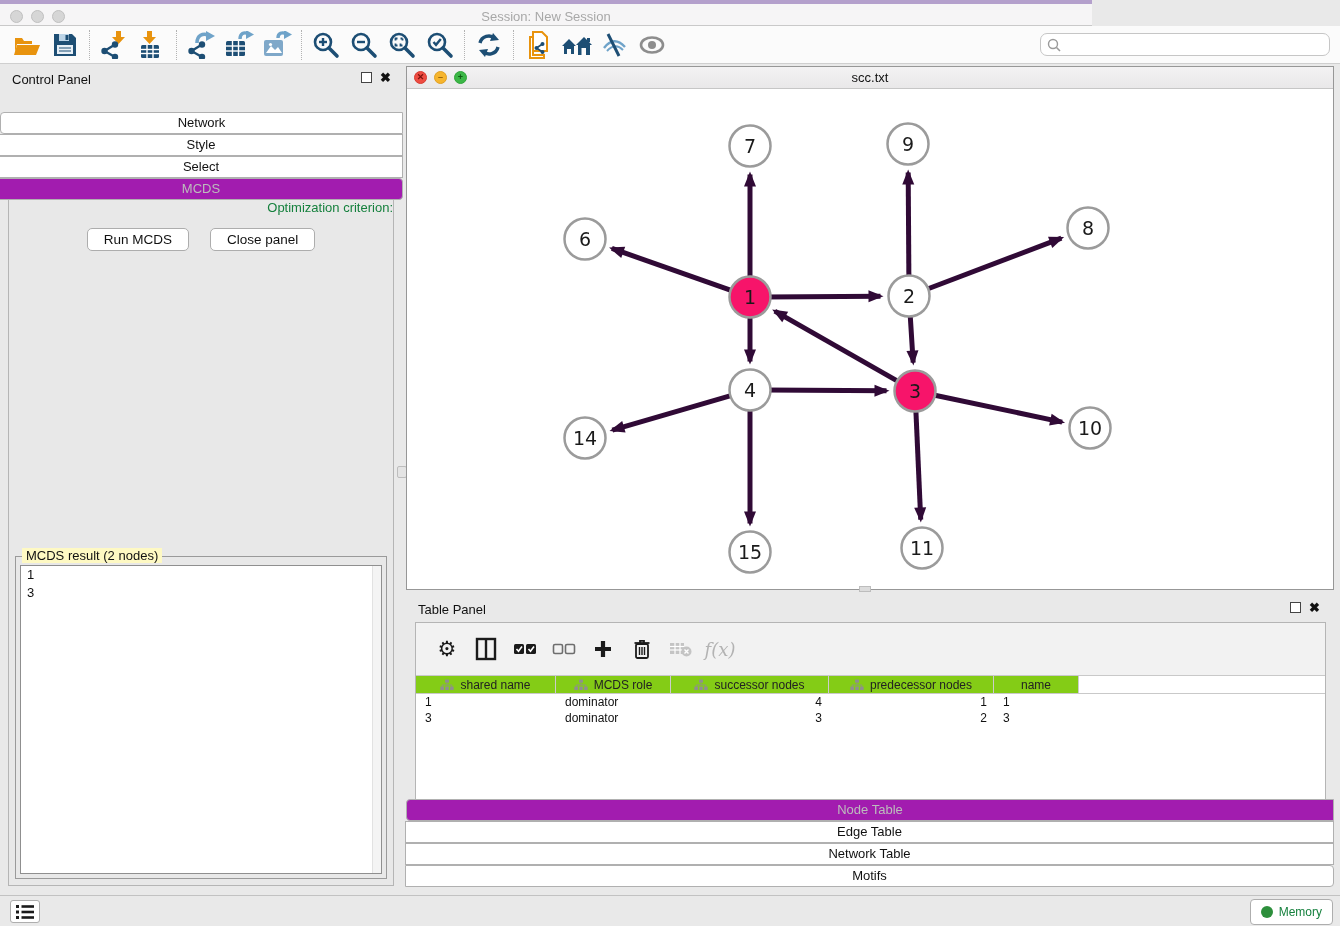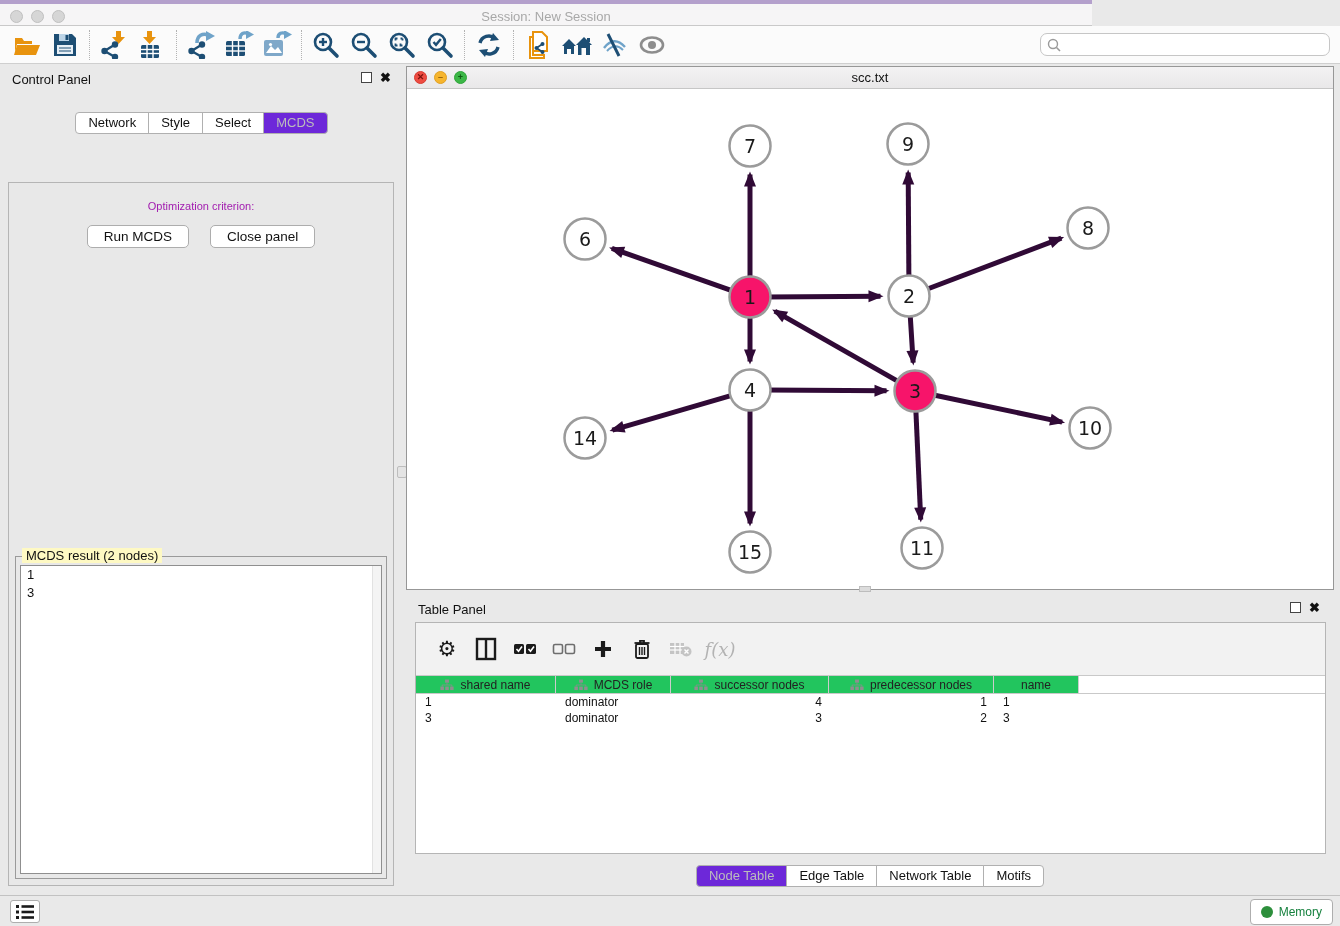--- a/index.html
+++ b/index.html
@@ -25,30 +25,30 @@
 
   
   .control-panel { position:absolute; left:0; top:64px; width:403px; height:831px; background:#e9e9e9; }
   .cp-header { position:relative; height:48px; }
   .cp-header .ptitle { position:absolute; left:12px; top:8px; font-size:13px; color:#111; }
   .win-ctl { position:absolute; top:8px; display:flex; gap:8px; }
   .cp-header .win-ctl { right:12px; }
   .ctl-float { width:11px; height:11px; border:1.5px solid #444; background:#fff; }
   .ctl-close { font-size:13px; font-weight:bold; color:#111; line-height:11px; }
 
-  .seg-tabs { display:flex; justify-content:center; position:relative; z-index:2; }
+  .seg-tabs { display:flex; justify-content:center; position:relative; z-index:2;flex-direction:column; }
   .seg { font-family:"Liberation Sans", sans-serif; font-size:13px; color:#111; background:#fff;
     border:1px solid #b0b0b0; padding:2px 12px 3px 12px; margin-left:-1px; cursor:default; }
   .seg:first-child { border-radius:4px 0 0 4px; margin-left:0; }
   .seg:last-child { border-radius:0 4px 4px 0; }
-  .seg.seg-active { background:#6d28d9; color:#bcbcbc; }
+  .seg.seg-active { background:#a21caf; color:#bcbcbc; }
 
   .cp-content { position:absolute; left:8px; right:9px; top:118px; bottom:9px;
     border:1px solid #b5b5b5; background:#e8e8e8; }
-  .opt-label { text-align:center; margin-top:17px; font-size:11px; color:#a21caf; }
+  .opt-label { text-align:right; margin-top:17px; font-size:13px; color:#15803d; }
   .dropdown { width:310px; height:23px; margin:10px auto 0 auto; background:#fff;
     border:1px solid #adadad; border-radius:5px; display:flex; align-items:center; padding:0 6px 0 10px; }
   .dropdown .dd-label { flex:1; font-size:13.5px; color:#111; }
   .dd-stepper { display:flex; flex-direction:column; align-items:center; gap:2px; }
   .dd-up { width:0; height:0; border-left:4px solid transparent; border-right:4px solid transparent; border-bottom:5px solid #666; }
   .dd-down { width:0; height:0; border-left:4px solid transparent; border-right:4px solid transparent; border-top:5px solid #666; }
   .btn-row { display:flex; justify-content:center; gap:21px; margin-top:13px; }
   .mac-btn { font-family:"Liberation Sans", sans-serif; font-size:13.5px; color:#111; background:#fff;
     border:1px solid #adadad; border-radius:5px; padding:3px 16px; cursor:default; }
 
@@ -88,21 +88,21 @@
   .tp-header .win-ctl { right:14px; top:5px; }
   .tp-body { position:absolute; left:9px; right:8px; top:25px; bottom:36px; border:1px solid #b5b5b5; background:#fff; }
   .tp-toolbar { height:52px; background:#f2f2f2; display:flex; align-items:center; gap:9px; padding-left:16px; }
   .tp-icon { width:30px; height:30px; display:flex; align-items:center; justify-content:center; cursor:default; }
   .gear-glyph { font-size:21px; color:#1b1b1b; font-family:"DejaVu Sans", sans-serif; }
   .fx-glyph { font-family:"DejaVu Serif", serif; font-style:italic; font-size:18px; color:#b3b3b3; }
 
   .tbl { width:100%; }
   .tbl-head { display:grid; grid-template-columns:140px 115px 158px 165px 85px 1fr; height:19px;
     border-top:1px solid #c9c9c9; border-bottom:1px solid #c9c9c9; }
-  .th { background:#22c55e; border-right:1px solid #cccccc; display:flex; align-items:center;
+  .th { background:#84cc16; border-right:1px solid #cccccc; display:flex; align-items:center;
     justify-content:center; gap:6px; font-size:12px; color:#222; overflow:hidden; white-space:nowrap; }
   .th.th-filler { background:#fff; border-right:none; }
   .tbl-row { display:grid; grid-template-columns:140px 115px 158px 165px 85px 1fr; height:16px;
     font-size:12px; color:#111; align-items:center; }
   .td { overflow:hidden; white-space:nowrap; }
   .td.al { padding-left:9px; text-align:left; }
   .td.ar { padding-right:7px; text-align:right; }
   .tbl-row:first-of-type { margin-top:2px; }
 
   .tp-tabs { position:absolute; left:0; right:0; bottom:3px; display:flex; justify-content:center; }

